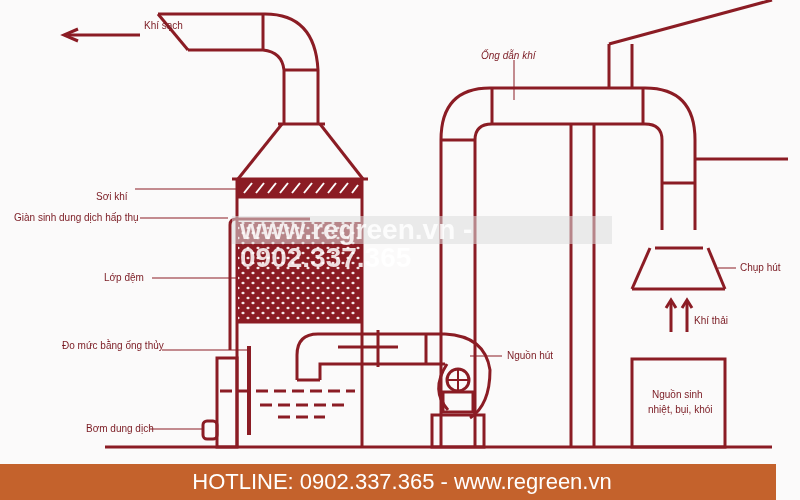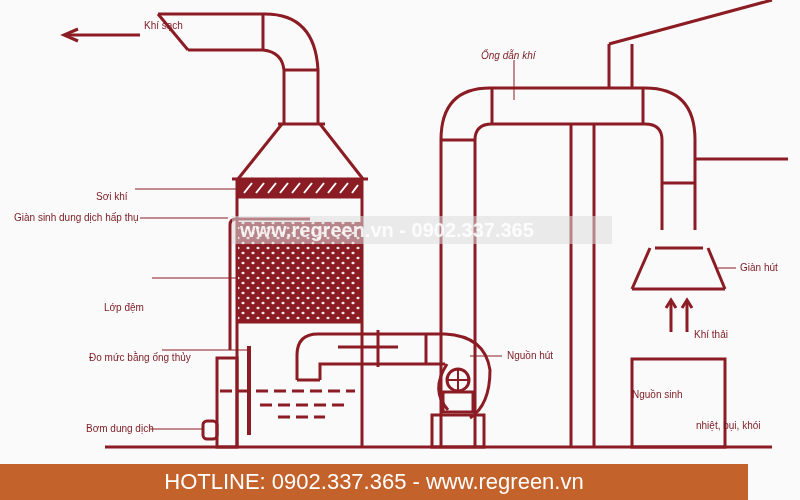--- a/index.html
+++ b/index.html
@@ -1,20 +1,20 @@
 <!DOCTYPE html>
 <html><head>
 <meta charset="utf-8">
 <style>
   html,body{margin:0;padding:0;}
   body{width:800px;height:500px;position:relative;background:#fbfafa;overflow:hidden;font-family:"Liberation Sans",sans-serif;}
   svg.diagram{position:absolute;left:0;top:0;}
   .lbl{position:absolute;font-size:10px;color:#7a1a22;white-space:nowrap;line-height:12px;}
-  .footer{position:absolute;left:0;top:464px;width:748px;height:36px;background:#c4622c;color:#fff;text-align:center;font-size:22px;line-height:36px;letter-spacing:0px;}
-  .wm{position:absolute;left:232px;top:216px;width:380px;height:28px;background:rgba(220,220,220,0.55);color:rgba(255,255,255,0.85);font-size:20px;font-weight:bold;line-height:28px;padding-left:8px;box-sizing:border-box;}
+  .footer{position:absolute;left:0;top:464px;width:748px;height:36px;background:#c4622c;color:#fff;text-align:center;font-size:22px;line-height:36px;letter-spacing:0px;padding-left:28px;}
+  .wm{position:absolute;left:232px;top:216px;width:380px;height:28px;background:rgba(220,220,220,0.55);color:rgba(255,255,255,0.85);font-size:28px;font-weight:bold;line-height:28px;padding-left:8px;box-sizing:border-box;}
 </style>
 </head>
 <body>
 
 <svg class="diagram" width="800" height="464" viewBox="0 0 800 464">
   <g stroke="#8b1c24" stroke-width="3" fill="none">
 
     <line x1="105" y1="447" x2="772" y2="447"></line>
 
     <path d="M158 14 L265 14 Q315 14 318 70 L318 125"></path>
@@ -120,23 +120,23 @@
     </pattern>
   </defs>
   <rect x="238" y="222" width="123" height="99" fill="url(#dots)"></rect>
 </svg>
 
 <div class="wm">www.regreen.vn - 0902.337.365</div>
 
 <div class="lbl" style="left:96px;top:20px;padding-left:48px;">Khí sạch</div>
 <div class="lbl" style="left:96px;top:191px;">Sơi khí</div>
 <div class="lbl" style="left:14px;top:212px;">Giàn sinh dung dịch hấp thụ</div>
-<div class="lbl" style="left:104px;top:272px;margin-top:30px;">Lớp đệm</div>
-<div class="lbl" style="left:62px;top:352px;margin-left:27px;">Đo mức bằng ống thủy</div>
+<div class="lbl" style="left:104px;top:272px;">Lớp đệm</div>
+<div class="lbl" style="left:62px;top:340px;">Đo mức bằng ống thủy</div>
 <div class="lbl" style="left:86px;top:423px;text-align:center;">Bơm dung dịch</div>
 <div class="lbl" style="left:481px;top:50px;font-style:italic;">Ống dẫn khí</div>
 <div class="lbl" style="left:507px;top:350px;">Nguồn hút</div>
-<div class="lbl" style="left:740px;top:262px;">Giàn hút</div>
-<div class="lbl" style="left:694px;top:329px;">Khí thải</div>
-<div class="lbl" style="left:632px;top:389px;">Nguồn sinh</div>
-<div class="lbl" style="left:648px;top:420px;margin-left:48px;">nhiệt, bụi, khói</div>
+<div class="lbl" style="left:740px;top:262px;">Chụp hút</div>
+<div class="lbl" style="left:694px;top:315px;">Khí thải</div>
+<div class="lbl" style="left:652px;top:389px;">Nguồn sinh</div>
+<div class="lbl" style="left:648px;top:404px;">nhiệt, bụi, khói</div>
 
 <div class="footer">HOTLINE: 0902.337.365 - www.regreen.vn</div>
 
 </body></html>

